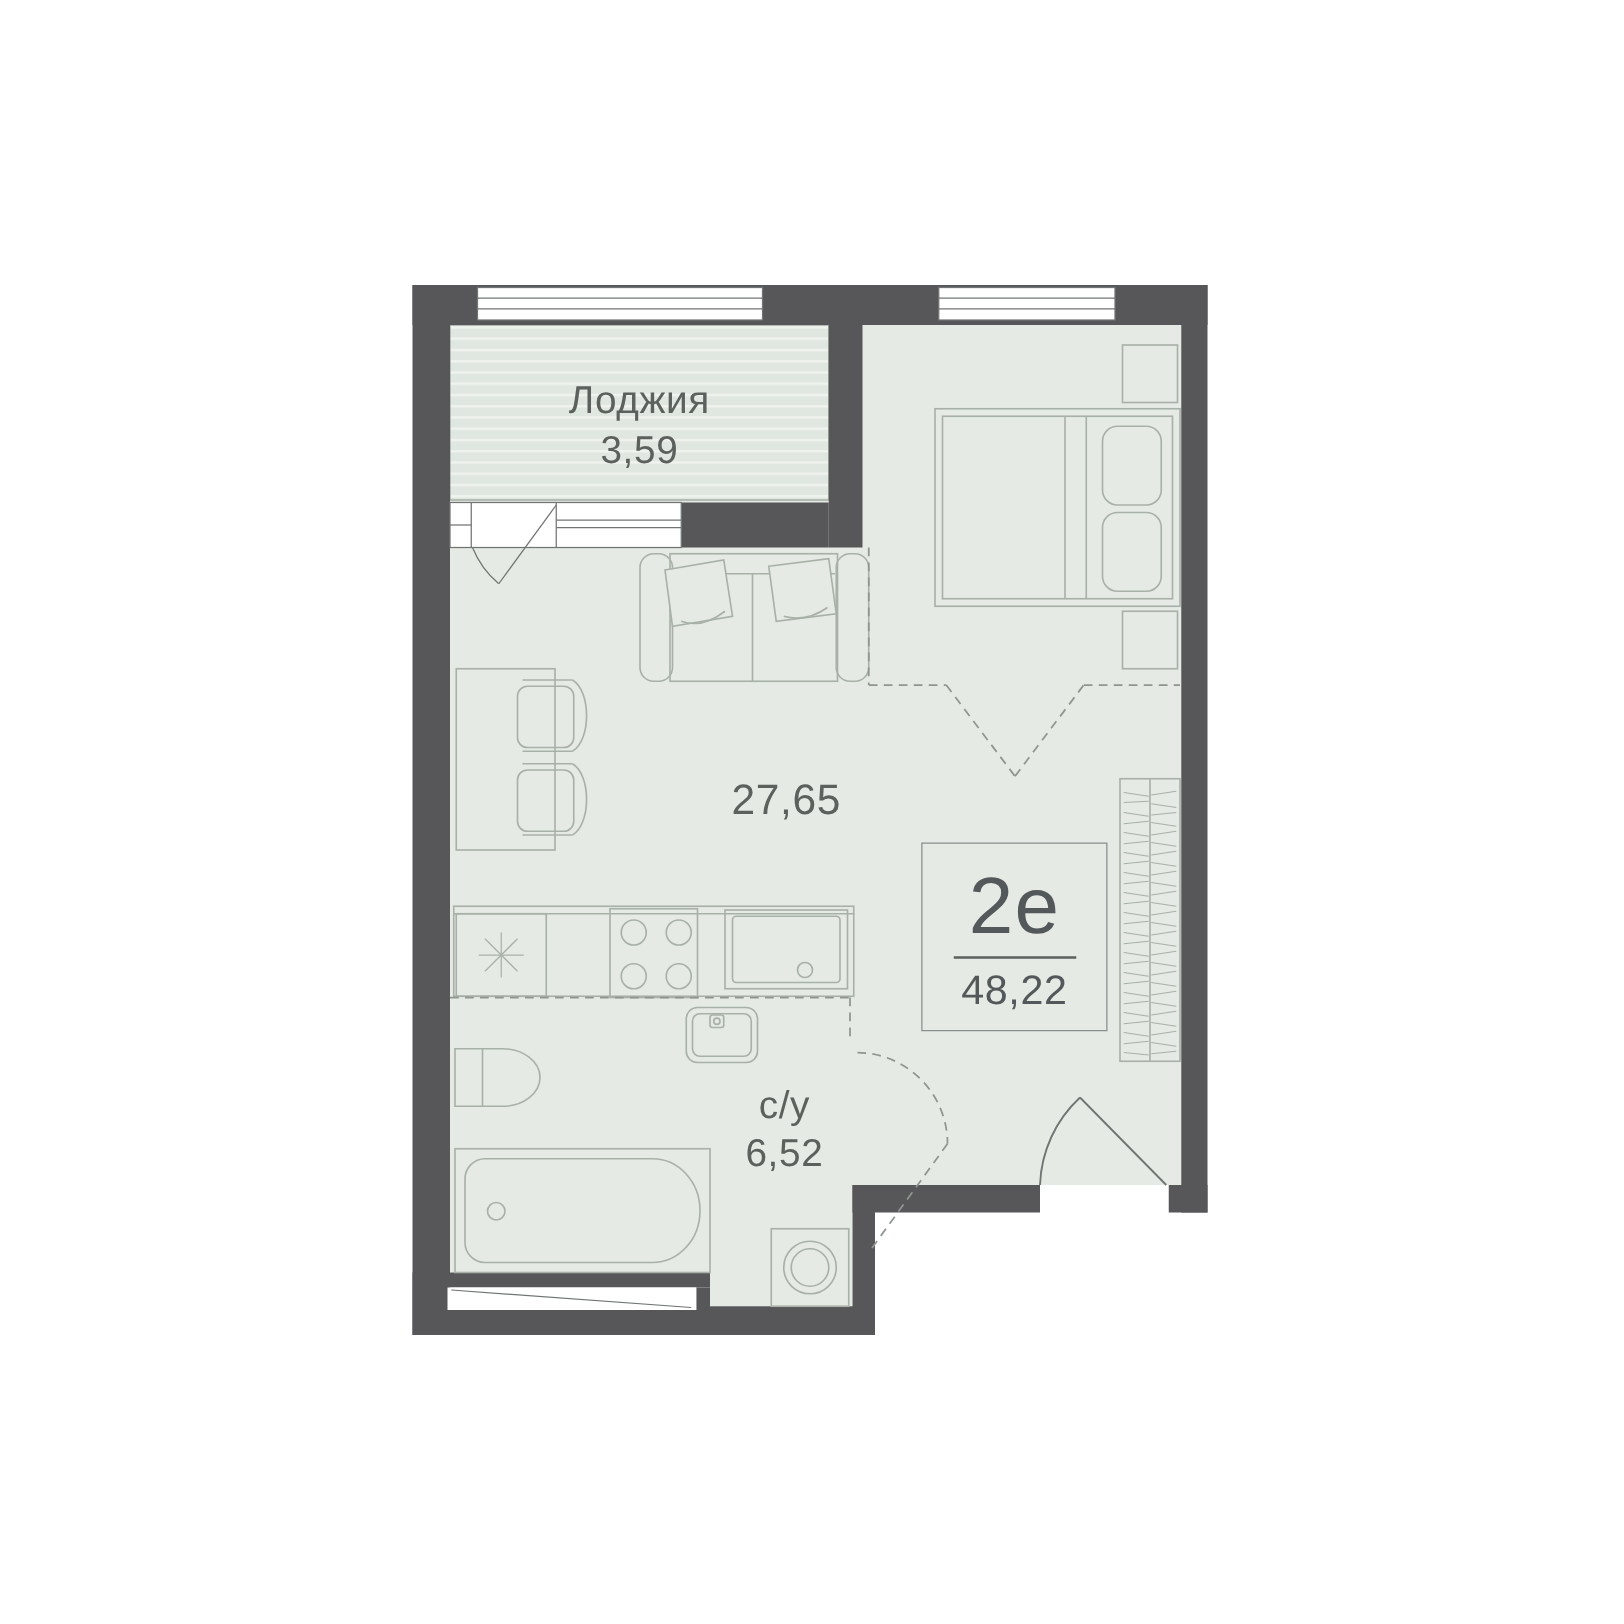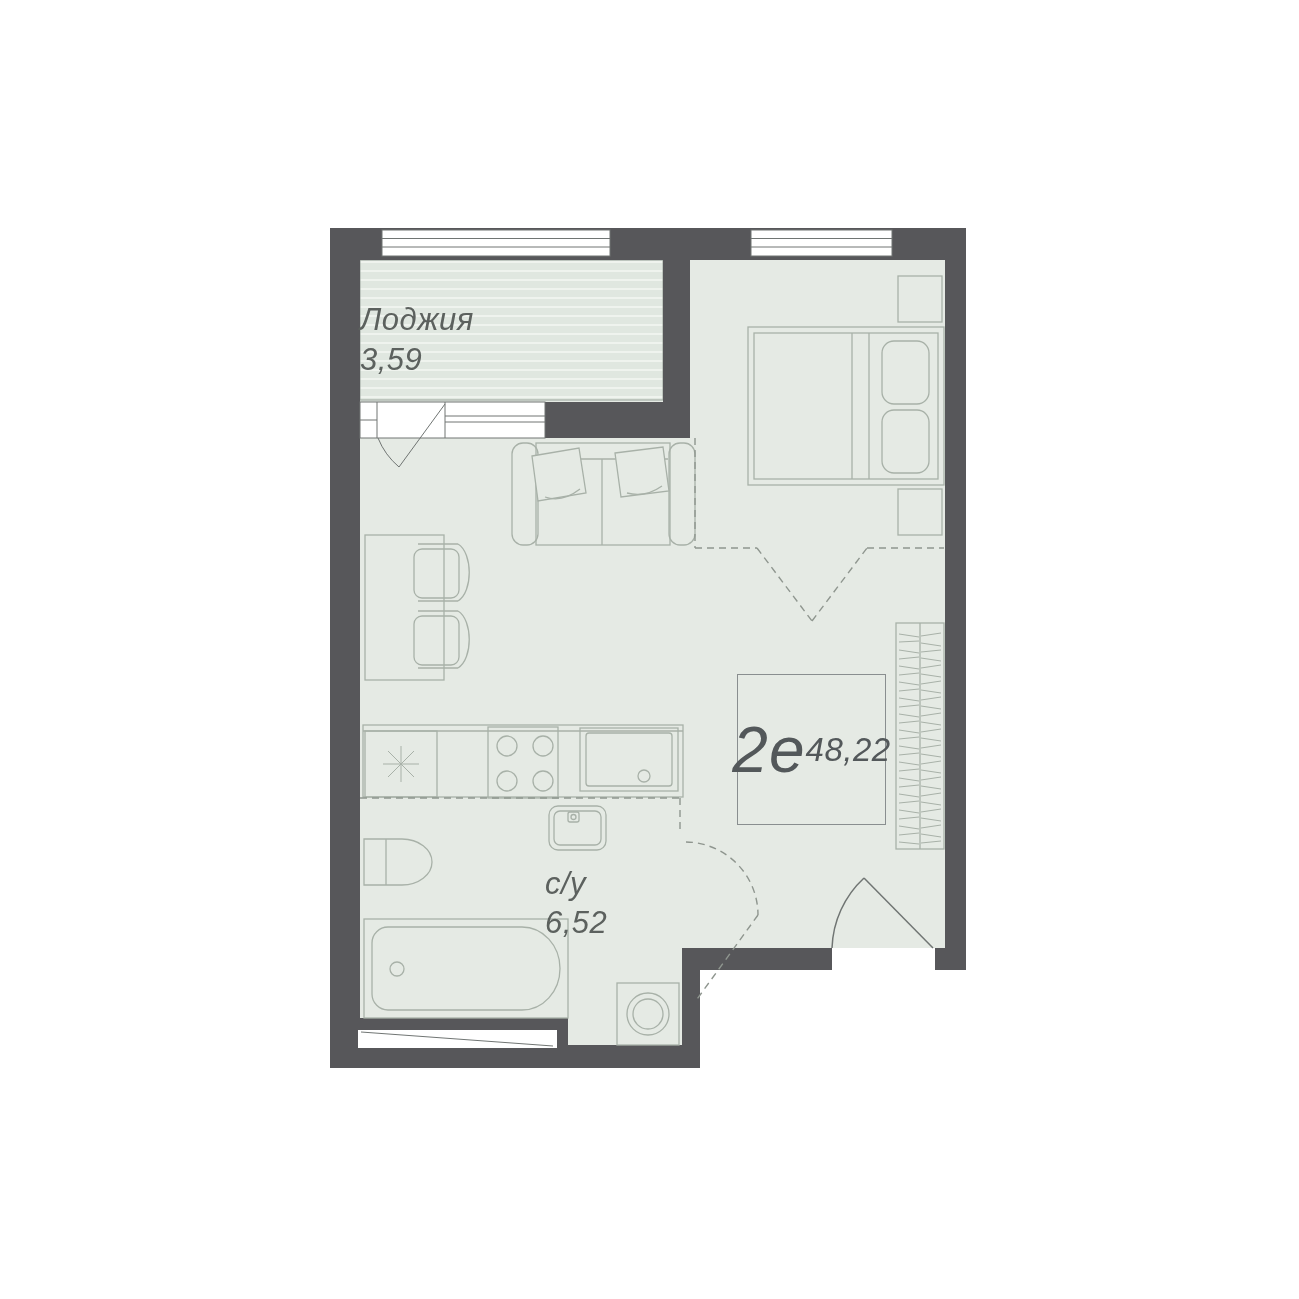--- a/index.html
+++ b/index.html
@@ -1,27 +1,27 @@
 <!DOCTYPE html>
 <html><head>
 <meta charset="utf-8">
 <style>
   html,body{margin:0;padding:0;background:#ffffff;}
   .canvas{
     position:relative;width:1299px;height:1299px;background:#ffffff;overflow:hidden;
     font-family:"Liberation Sans","DejaVu Sans",sans-serif;color:#5C615E;
   }
   .plan-svg{position:absolute;left:0;top:0;}
-  .txt{position:absolute;color:#5C615E;letter-spacing:0.5px;font-style:italic;}
+  .txt{position:absolute;text-align:center;color:#5C615E;letter-spacing:0.5px;}
   .loggia-label{left:360px;top:300px;width:303px;font-size:31px;line-height:40px;}
   .living-label{left:529px;top:621px;width:200px;font-size:34px;}
   .bath-label{left:545px;top:864px;width:165px;font-size:31px;line-height:39px;}
   .unit-box{
     left:737px;top:674px;width:147px;height:149px;border:1px solid #898E8F;
-    display:flex;align-items:center;justify-content:center;
+    display:flex;flex-direction:column;align-items:center;justify-content:center;
   }
   .unit-type{font-size:64px;line-height:1;font-weight:500;letter-spacing:1px;color:#53585A;}
   .unit-divider{width:98px;height:0;border-top:2px solid #5C615E;margin:9px auto 8px;}
   .unit-area{font-size:33px;line-height:1;color:#53585A;}
 </style>
 </head>
 <body>
 
 <div class="canvas">
 
@@ -197,20 +197,23 @@
       <path d="M933,948 L864,878"></path>
       <path d="M832,948 A100,100 0 0 1 864,878"></path>
     </g>
   </svg>
 
   <div class="txt loggia-label">
     <div>Лоджия</div>
     <div>3,59</div>
   </div>
 
+  <div class="txt living-label">
+    <div>27,65</div>
+  </div>
 
   <div class="txt unit-box">
     <div class="unit-type">2е</div>
     <div class="unit-divider"></div>
     <div class="unit-area">48,22</div>
   </div>
 
   <div class="txt bath-label">
     <div>с/у</div>
     <div>6,52</div>

